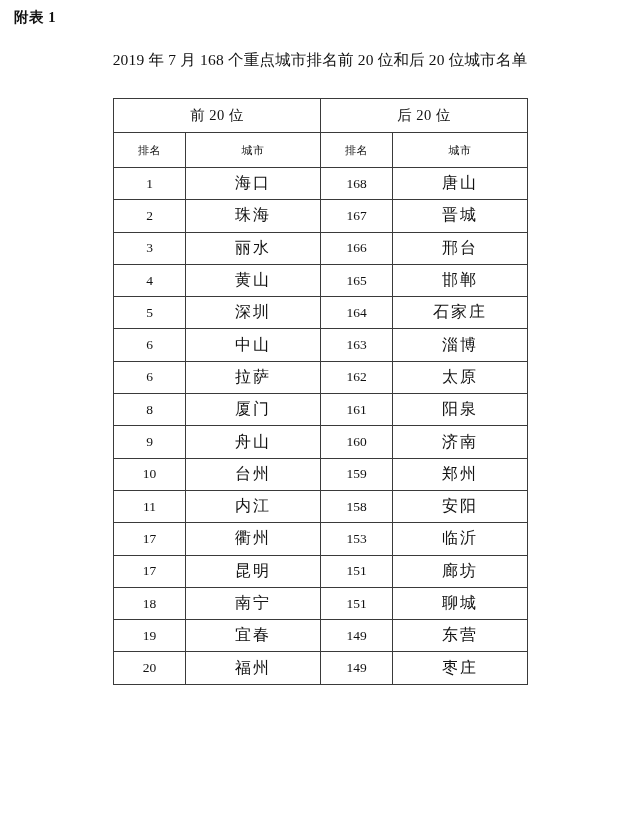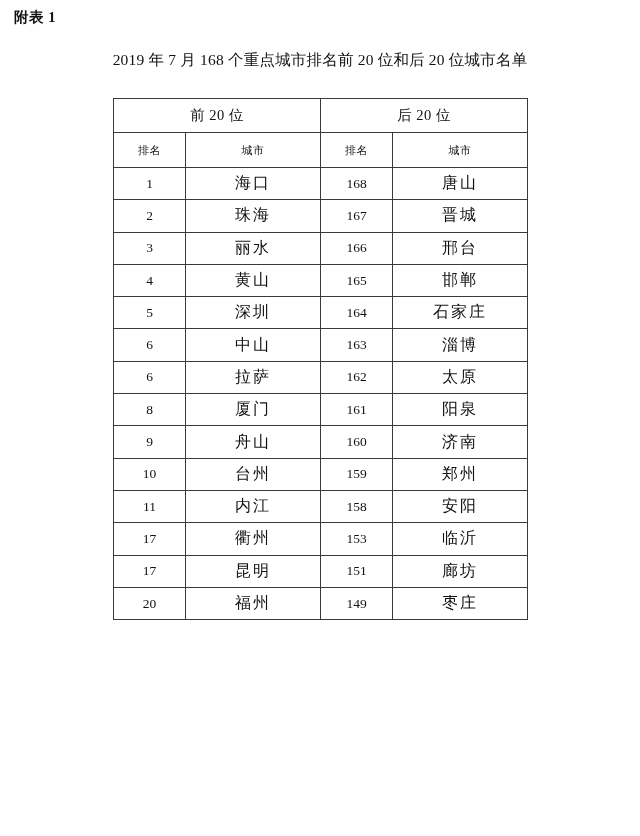--- a/index.html
+++ b/index.html
@@ -189,20 +189,32 @@
           <td class="rank-cell">153</td>
           <td class="city-cell">临沂</td>
         </tr>
         <tr>
           <td class="rank-cell">17</td>
           <td class="city-cell">昆明</td>
           <td class="rank-cell">151</td>
           <td class="city-cell">廊坊</td>
         </tr>
         <tr>
+          <td class="rank-cell">18</td>
+          <td class="city-cell">南宁</td>
+          <td class="rank-cell">151</td>
+          <td class="city-cell">聊城</td>
+        </tr>
+        <tr>
+          <td class="rank-cell">19</td>
+          <td class="city-cell">宜春</td>
+          <td class="rank-cell">149</td>
+          <td class="city-cell">东营</td>
+        </tr>
+        <tr>
           <td class="rank-cell">20</td>
           <td class="city-cell">福州</td>
           <td class="rank-cell">149</td>
           <td class="city-cell">枣庄</td>
         </tr>
       </tbody>
     </table>
   </div>
 
 </div>

